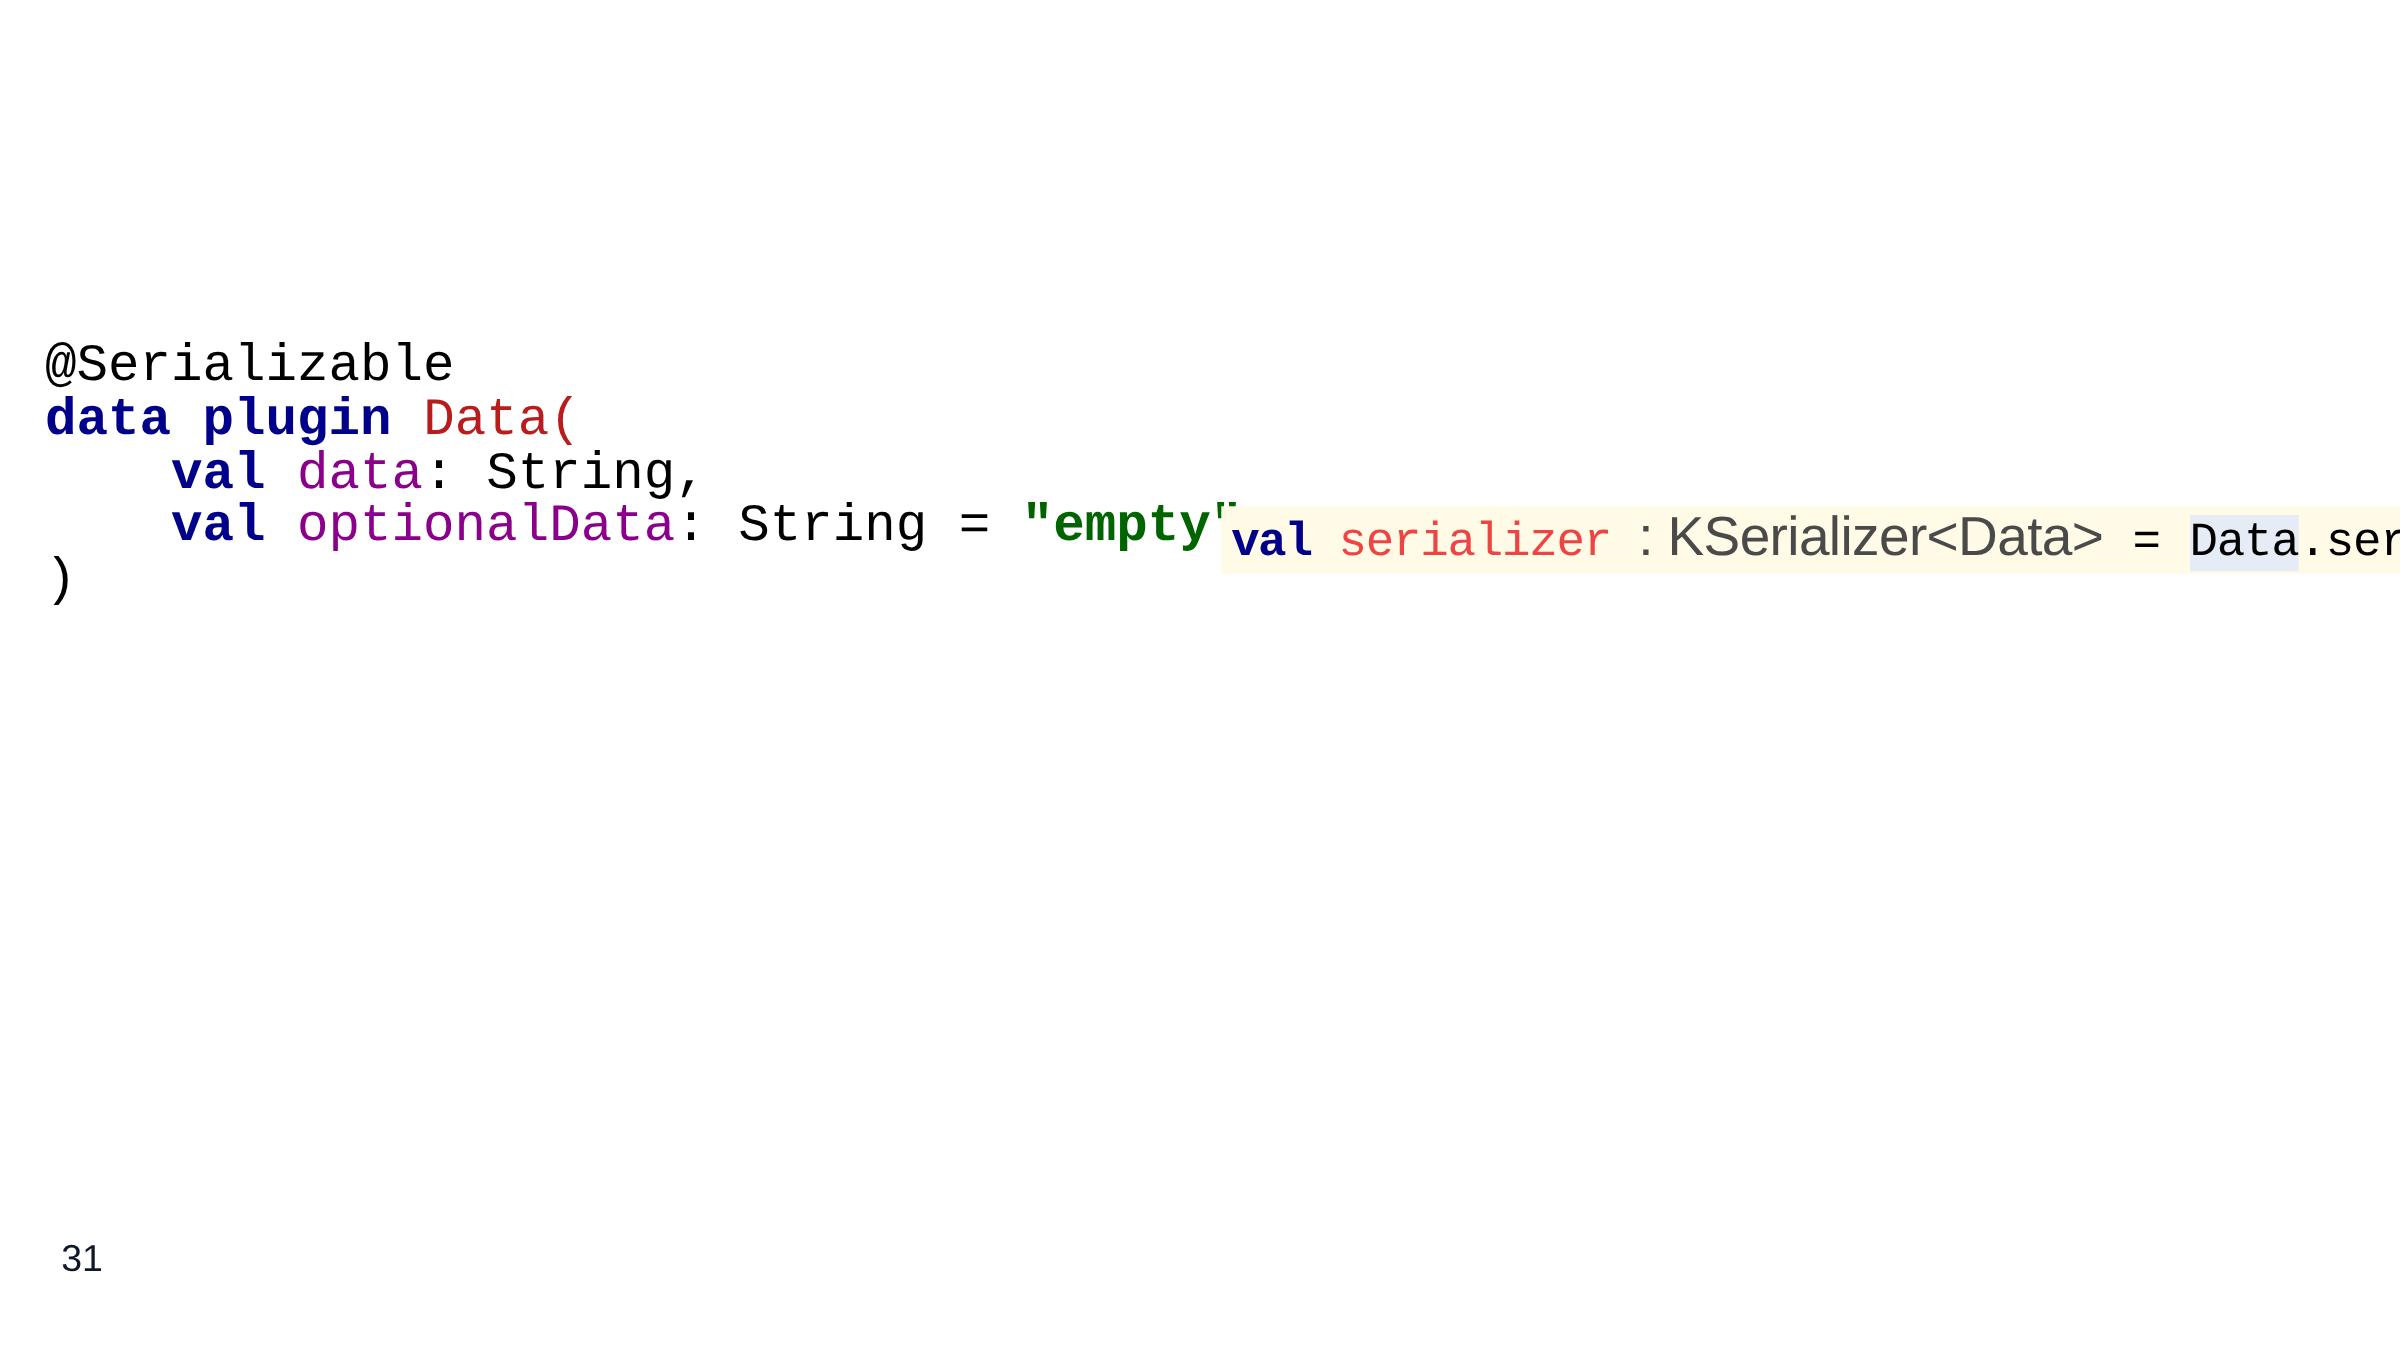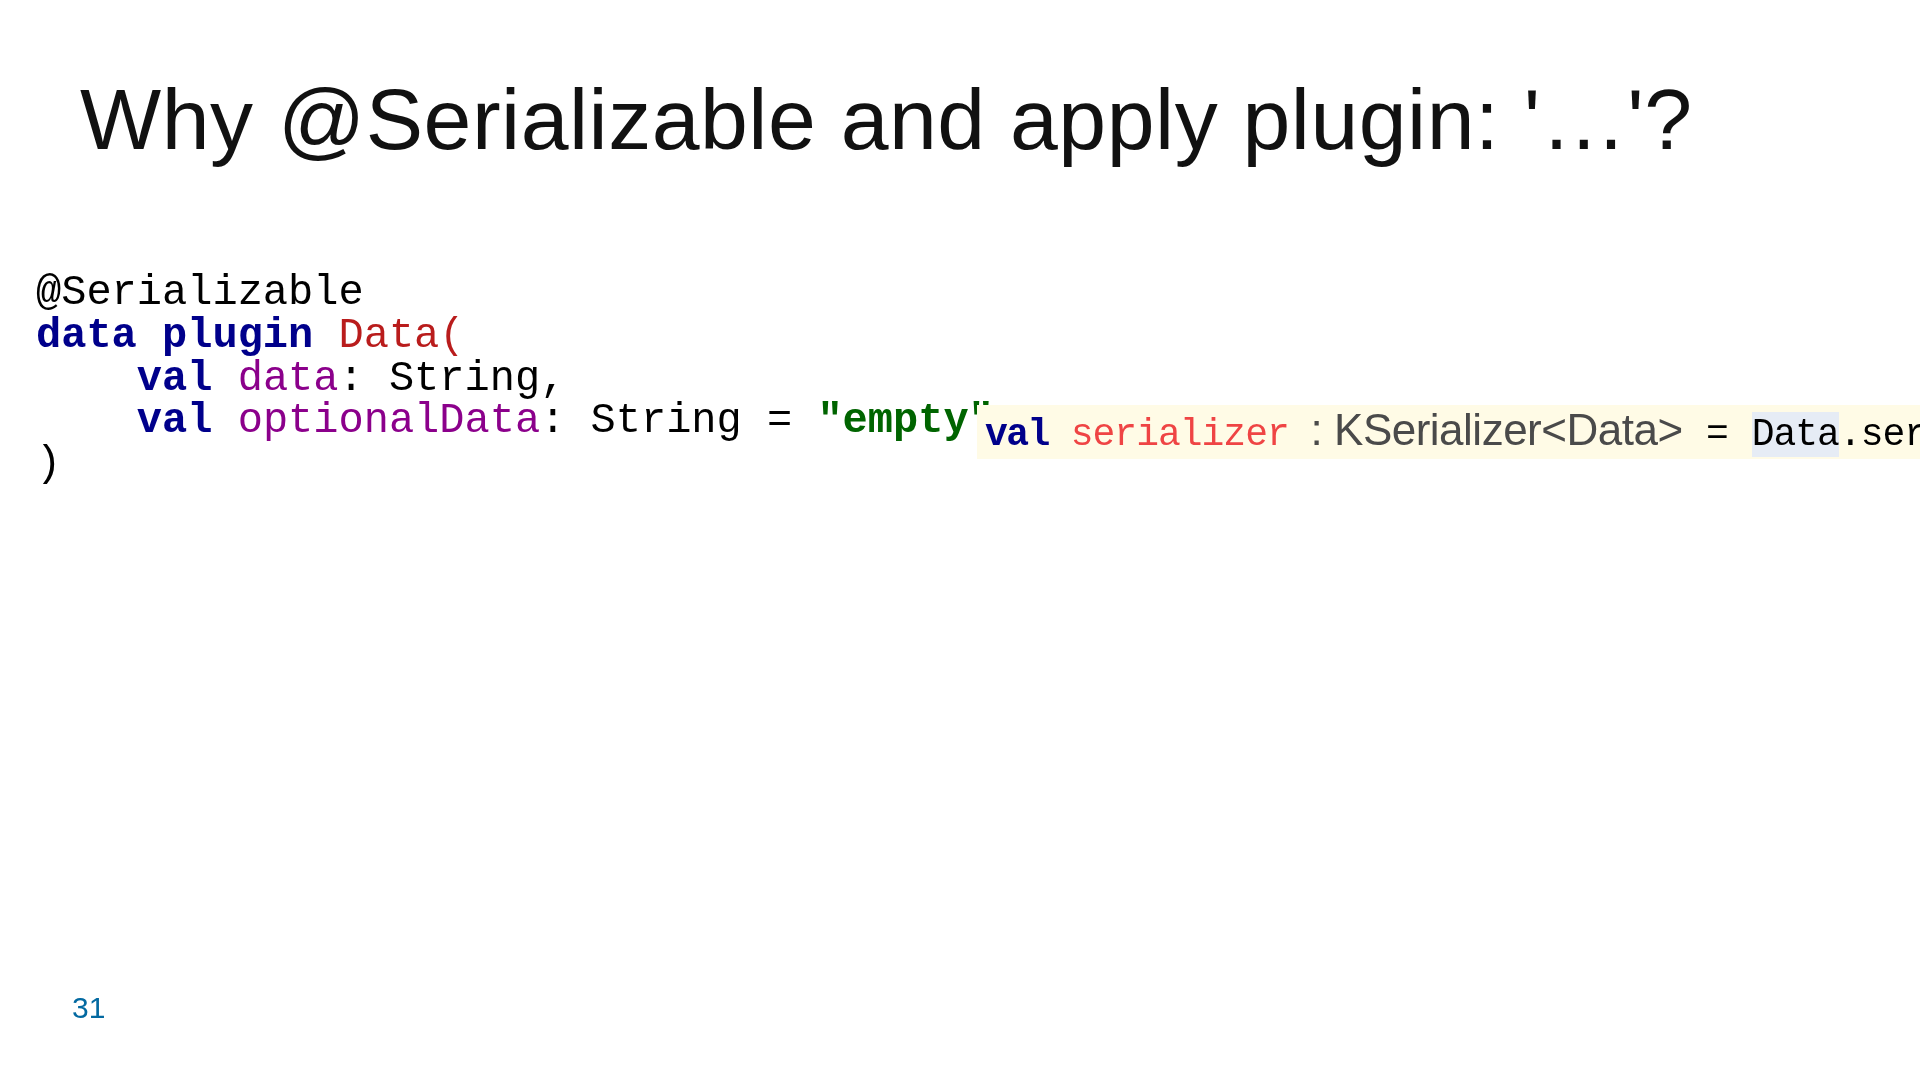--- a/index.html
+++ b/index.html
@@ -59,33 +59,32 @@
   .code-right .kw    { color: #00008b; font-weight: bold; letter-spacing: -1.5px; }
   .code-right .id    { color: #ef4444; letter-spacing: -1px; }
   .code-right .type  { color: #4a4a4a; letter-spacing: -0.5px; font-family: Arial, sans-serif; font-size: 44px; }
   .code-right .pun   { color: #000; }
   .code-right .hl    { background: #e6ecf5; padding: 1px 0; }
   .code-right .call  { color: #000; letter-spacing: -1px; }
 
   .page-num {
     position: absolute;
     bottom: 55px;
-    left: 72px;
+    left: 49px;
     font-size: 30px;
-    color: #0369a1;
+    color: #0f172a;
     font-weight: 300;
     font-family: "Segoe UI Light", "Segoe UI", Arial, sans-serif;
   }
 </style>
 </head>
 <body>
 
 <div class="slide">
 
-  <div class="title">Why @Serializable and apply plugin: '…'?</div>
 
   <div class="code-left"><span class="ann">@Serializable</span>
 <span class="kw">data</span> <span class="kw">plugin</span> <span class="name">Data(</span>
 <span>    </span><span class="kw">val</span> <span class="prop">data</span><span class="pun">: String,</span>
 <span>    </span><span class="kw">val</span> <span class="prop">optionalData</span><span class="pun">: String = </span><span class="str">"empty"</span>
 <span class="pun">)</span></div>
 
   <div class="code-right"><span class="kw">val</span><span class="id"> serializer </span><span class="type">: KSerializer&lt;Data&gt;  </span><span class="pun">= </span><span class="hl call">Data</span><span class="call">.serializer()</span></div>
 
   <div class="page-num">31</div>

